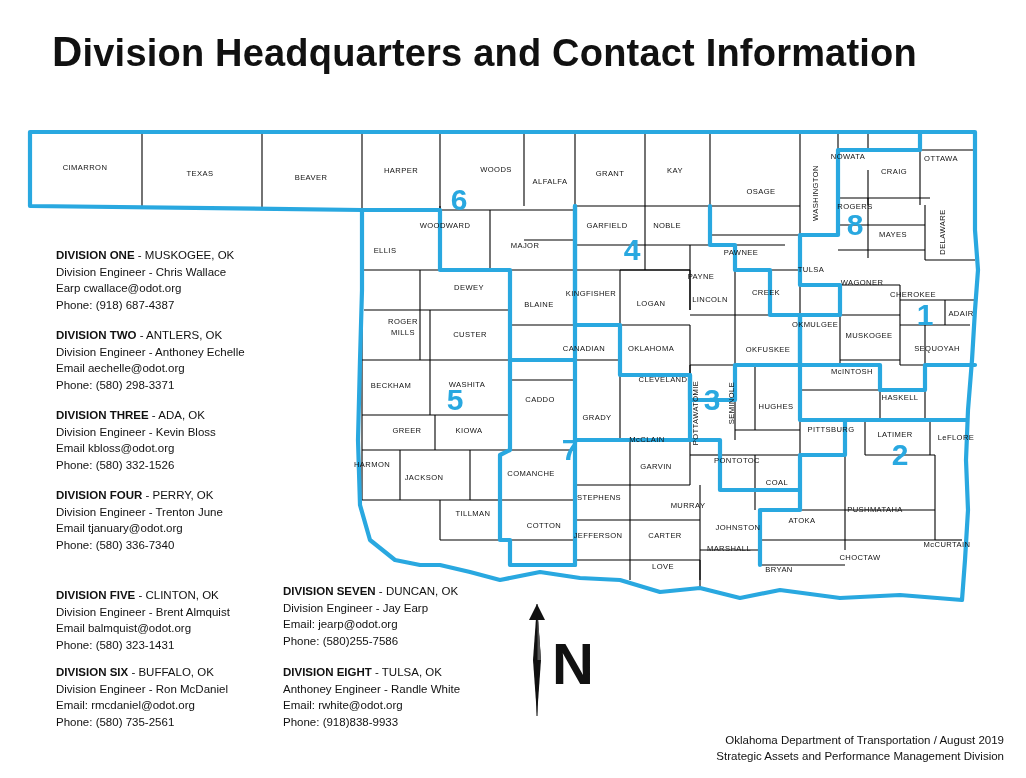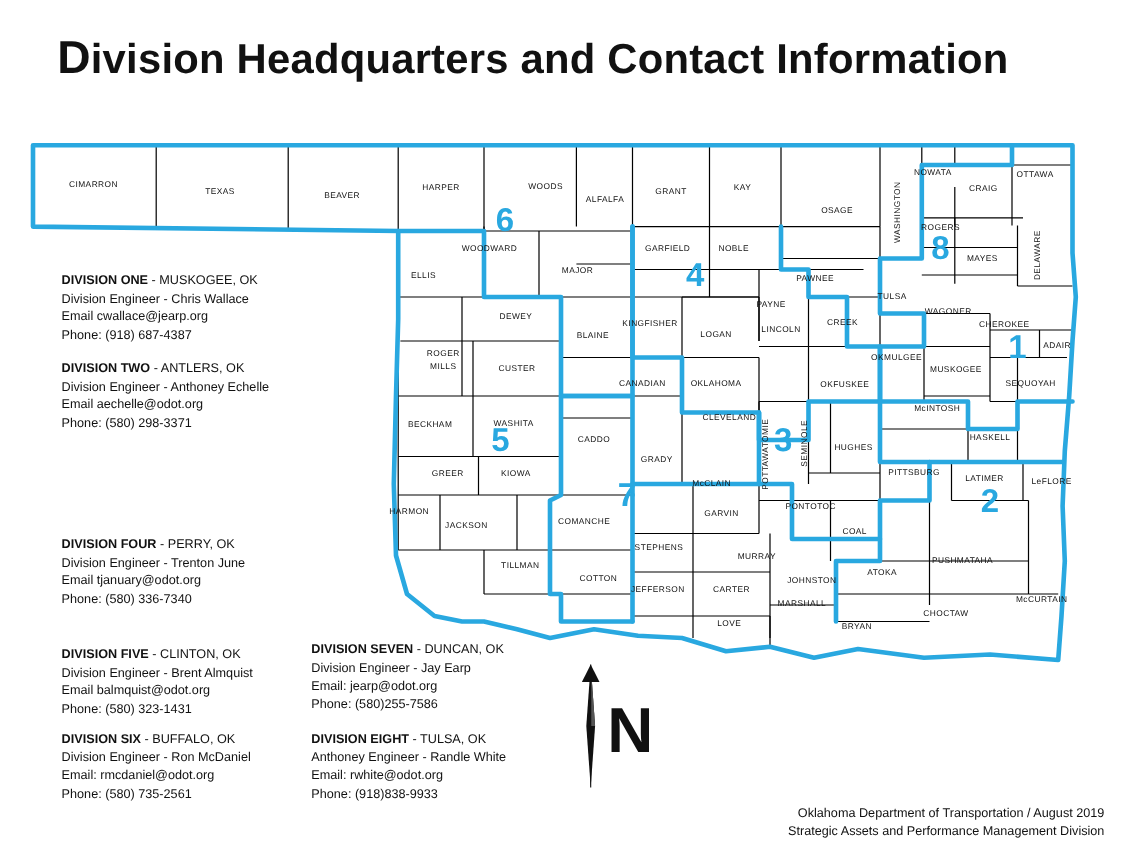--- a/index.html
+++ b/index.html
@@ -379,31 +379,37 @@
           <text x="459" y="100" class="div-number" fill="#29a8e0">6</text>
           <text x="570" y="350" class="div-number" fill="#29a8e0">7</text>
           <text x="855" y="125" class="div-number" fill="#29a8e0">8</text>
         </g>
     </svg>
   </div>
 
   <div class="contact" style="left:56px; top:247px;">
     <div class="ln hd"><span>DIVISION ONE</span><span class="city"> - MUSKOGEE, OK</span></div>
     <div class="ln">Division Engineer - Chris Wallace</div>
-    <div class="ln">Email  cwallace@jearp.org</div>
+    <div class="ln">Earp  cwallace@odot.org</div>
     <div class="ln">Phone: (918) 687-4387</div>
   </div>
 
   <div class="contact" style="left:56px; top:327px;">
     <div class="ln hd"><span>DIVISION TWO</span><span class="city"> - ANTLERS, OK</span></div>
     <div class="ln">Division Engineer - Anthoney Echelle</div>
     <div class="ln">Email  aechelle@odot.org</div>
     <div class="ln">Phone: (580) 298-3371</div>
   </div>
 
+  <div class="contact" style="left:56px; top:407px;">
+    <div class="ln hd"><span>DIVISION THREE</span><span class="city"> - ADA, OK</span></div>
+    <div class="ln">Division Engineer - Kevin Bloss</div>
+    <div class="ln">Email  kbloss@odot.org</div>
+    <div class="ln">Phone: (580) 332-1526</div>
+  </div>
 
   <div class="contact" style="left:56px; top:487px;">
     <div class="ln hd"><span>DIVISION FOUR</span><span class="city"> - PERRY, OK</span></div>
     <div class="ln">Division Engineer - Trenton June</div>
     <div class="ln">Email  tjanuary@odot.org</div>
     <div class="ln">Phone: (580) 336-7340</div>
   </div>
 
   <div class="contact" style="left:56px; top:587px;">
     <div class="ln hd"><span>DIVISION FIVE</span><span class="city"> - CLINTON, OK</span></div>

